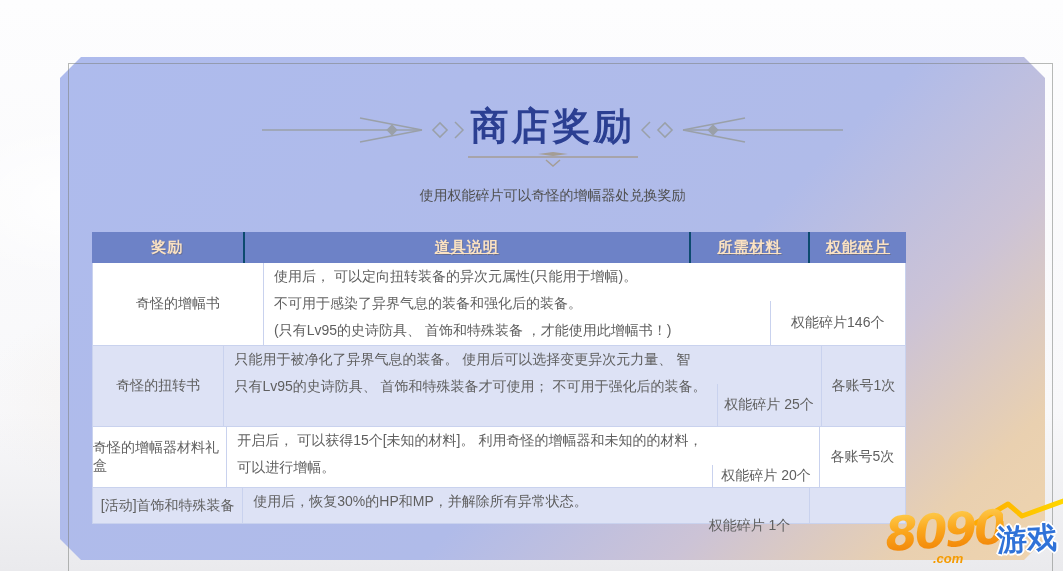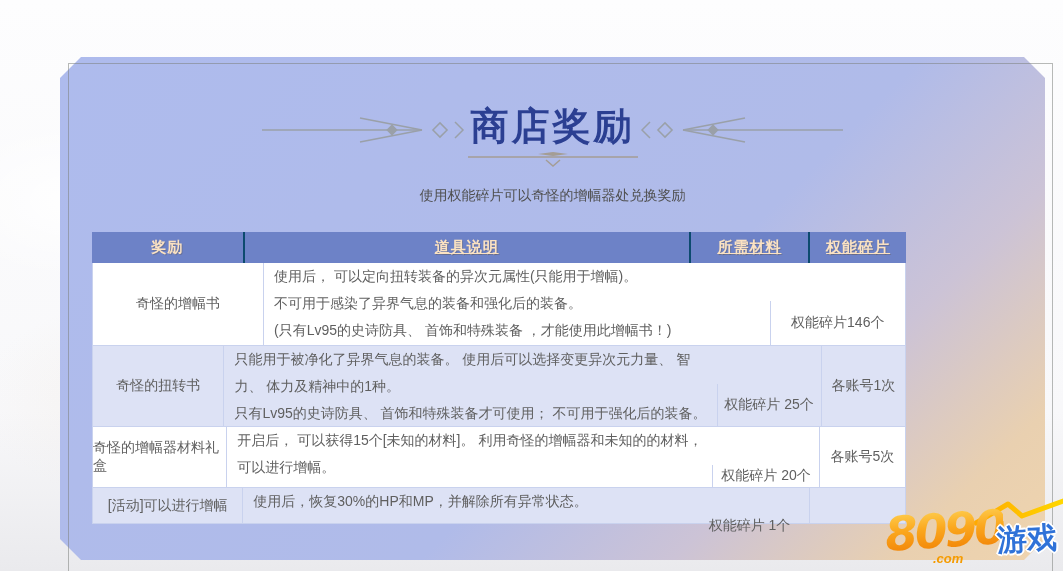--- a/index.html
+++ b/index.html
@@ -153,39 +153,38 @@
               <div class="desc-line">不可用于感染了异界气息的装备和强化后的装备。</div>
               <div class="desc-line">(只有Lv95的史诗防具、 首饰和特殊装备 ，才能使用此增幅书！)</div>
             </div>
     <div class="td col-mat c3">权能碎片146个</div>
   </div>
 
   <div class="trow">
     <div class="td col-reward c1">奇怪的扭转书</div>
     <div class="td col-desc c2">
               <div class="desc-line">只能用于被净化了异界气息的装备。 使用后可以选择变更异次元力量、 智</div>
-              <div class="desc-line">力、 体力及精神中的1种。</div>
               <div class="desc-line">只有Lv95的史诗防具、 首饰和特殊装备才可使用； 不可用于强化后的装备。</div>
             </div>
     <div class="td col-mat c3">权能碎片 25个</div>
     <div class="td col-limit c4">各账号1次</div>
   </div>
 
   <div class="trow">
     <div class="td col-reward c1">奇怪的增幅器材料礼盒</div>
     <div class="td col-desc c2">
               <div class="desc-line">开启后， 可以获得15个[未知的材料]。 利用奇怪的增幅器和未知的的材料，</div>
               <div class="desc-line">可以进行增幅。</div>
             </div>
     <div class="td col-mat c3">权能碎片 20个</div>
     <div class="td col-limit c4">各账号5次</div>
   </div>
 
   <div class="trow">
-    <div class="td col-reward c1">[活动]可以进行增幅</div>
+    <div class="td col-reward c1">[活动]首饰和特殊装备</div>
     <div class="td col-desc c2">
               <div class="desc-line">使用后，恢复30%的HP和MP，并解除所有异常状态。</div>
             </div>
     <div class="td col-mat c3">权能碎片 1个</div>
     <div class="td col-limit c4"></div>
   </div>
 </div>
     </div>
   </div>
 

